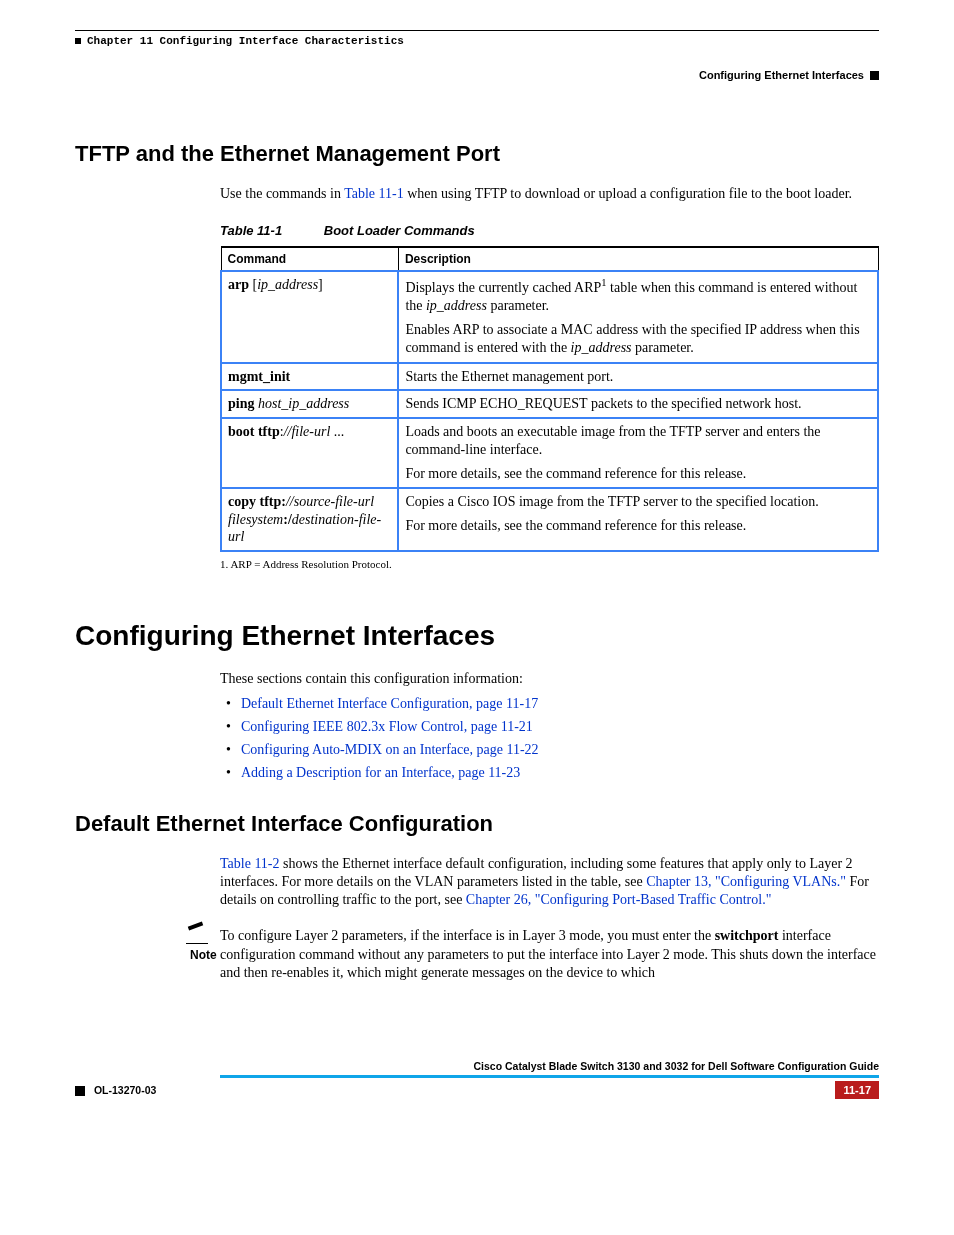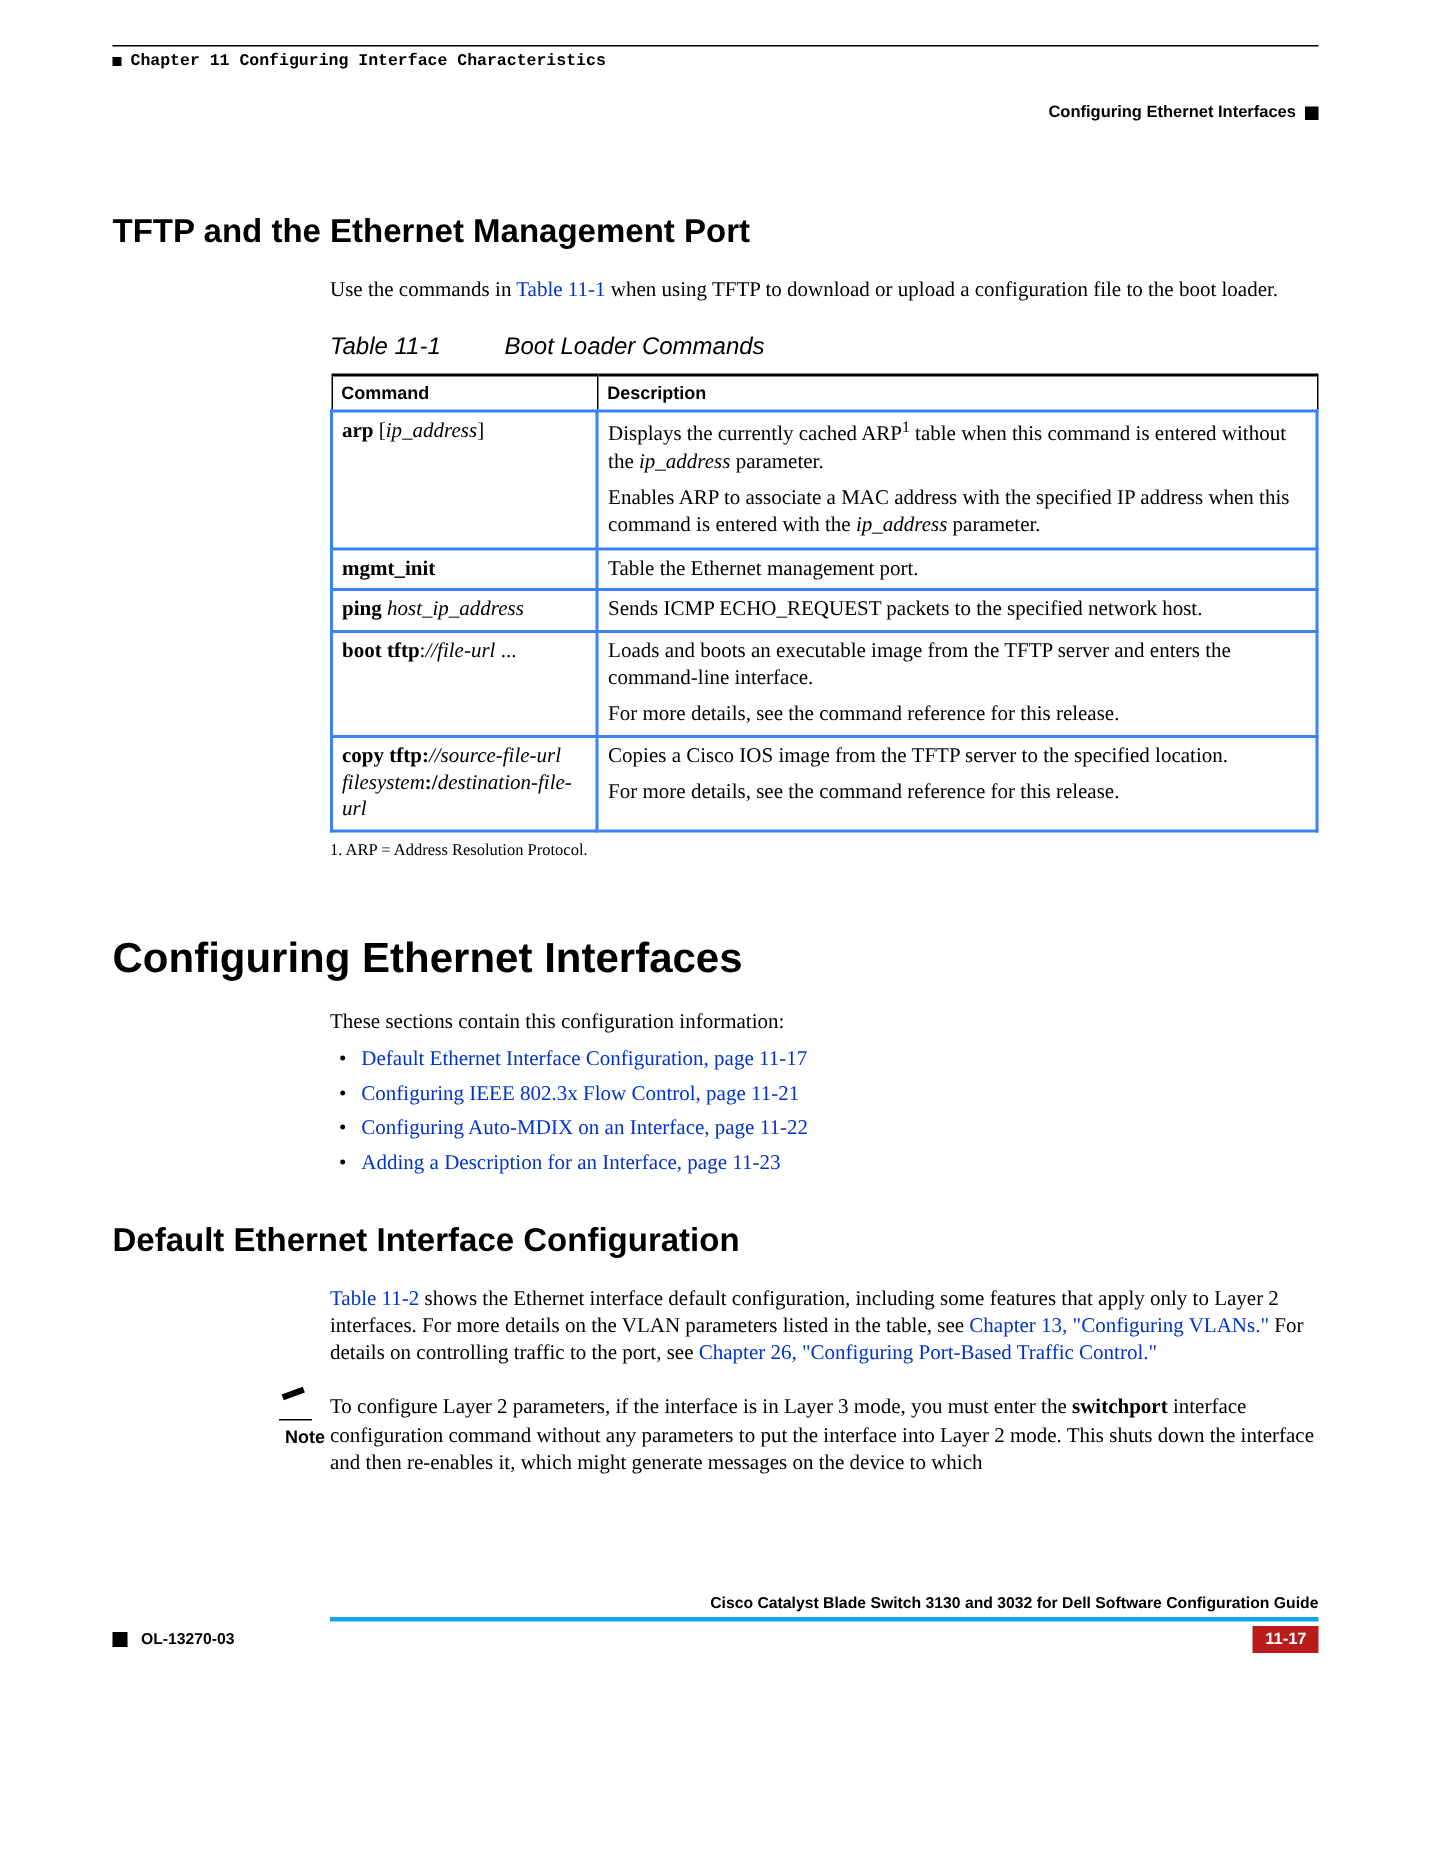--- a/index.html
+++ b/index.html
@@ -67,22 +67,22 @@
   p {
     margin: 0 0 8px 0;
     line-height: 1.3;
   }
   a.link {
     color: #0033cc;
     text-decoration: none;
   }
   .table-caption {
     font-family: Arial, Helvetica, sans-serif;
-    font-size: 16px;
-    font-weight: normal;
+    font-size: 13px;
+    font-weight: bold;
     font-style: italic;
     margin-top: 20px;
     margin-bottom: 8px;
   }
   .table-caption .title {
     font-style: italic;
     margin-left: 38px;
   }
   table.data-table {
     border-collapse: collapse;
@@ -242,21 +242,21 @@
       <tbody id="table-body">
           <tr>
             <td><b>arp</b> [<i>ip_address</i>]</td>
             <td>
               <p>Displays the currently cached ARP<sup>1</sup> table when this command is entered without the <i>ip_address</i> parameter.</p>
               <p>Enables ARP to associate a MAC address with the specified IP address when this command is entered with the <i>ip_address</i> parameter.</p>
             </td>
           </tr>
           <tr>
             <td><b>mgmt_init</b></td>
-            <td>Table the Ethernet management port.</td>
+            <td>Starts the Ethernet management port.</td>
           </tr>
           <tr>
             <td><b>ping</b> <i>host_ip_address</i></td>
             <td>Sends ICMP ECHO_REQUEST packets to the specified network host.</td>
           </tr>
           <tr>
             <td><b>boot tftp</b>:<i>//file-url</i> ...</td>
             <td>
               <p>Loads and boots an executable image from the TFTP server and enters the command-line interface.</p>
               <p>For more details, see the command reference for this release.</p>

